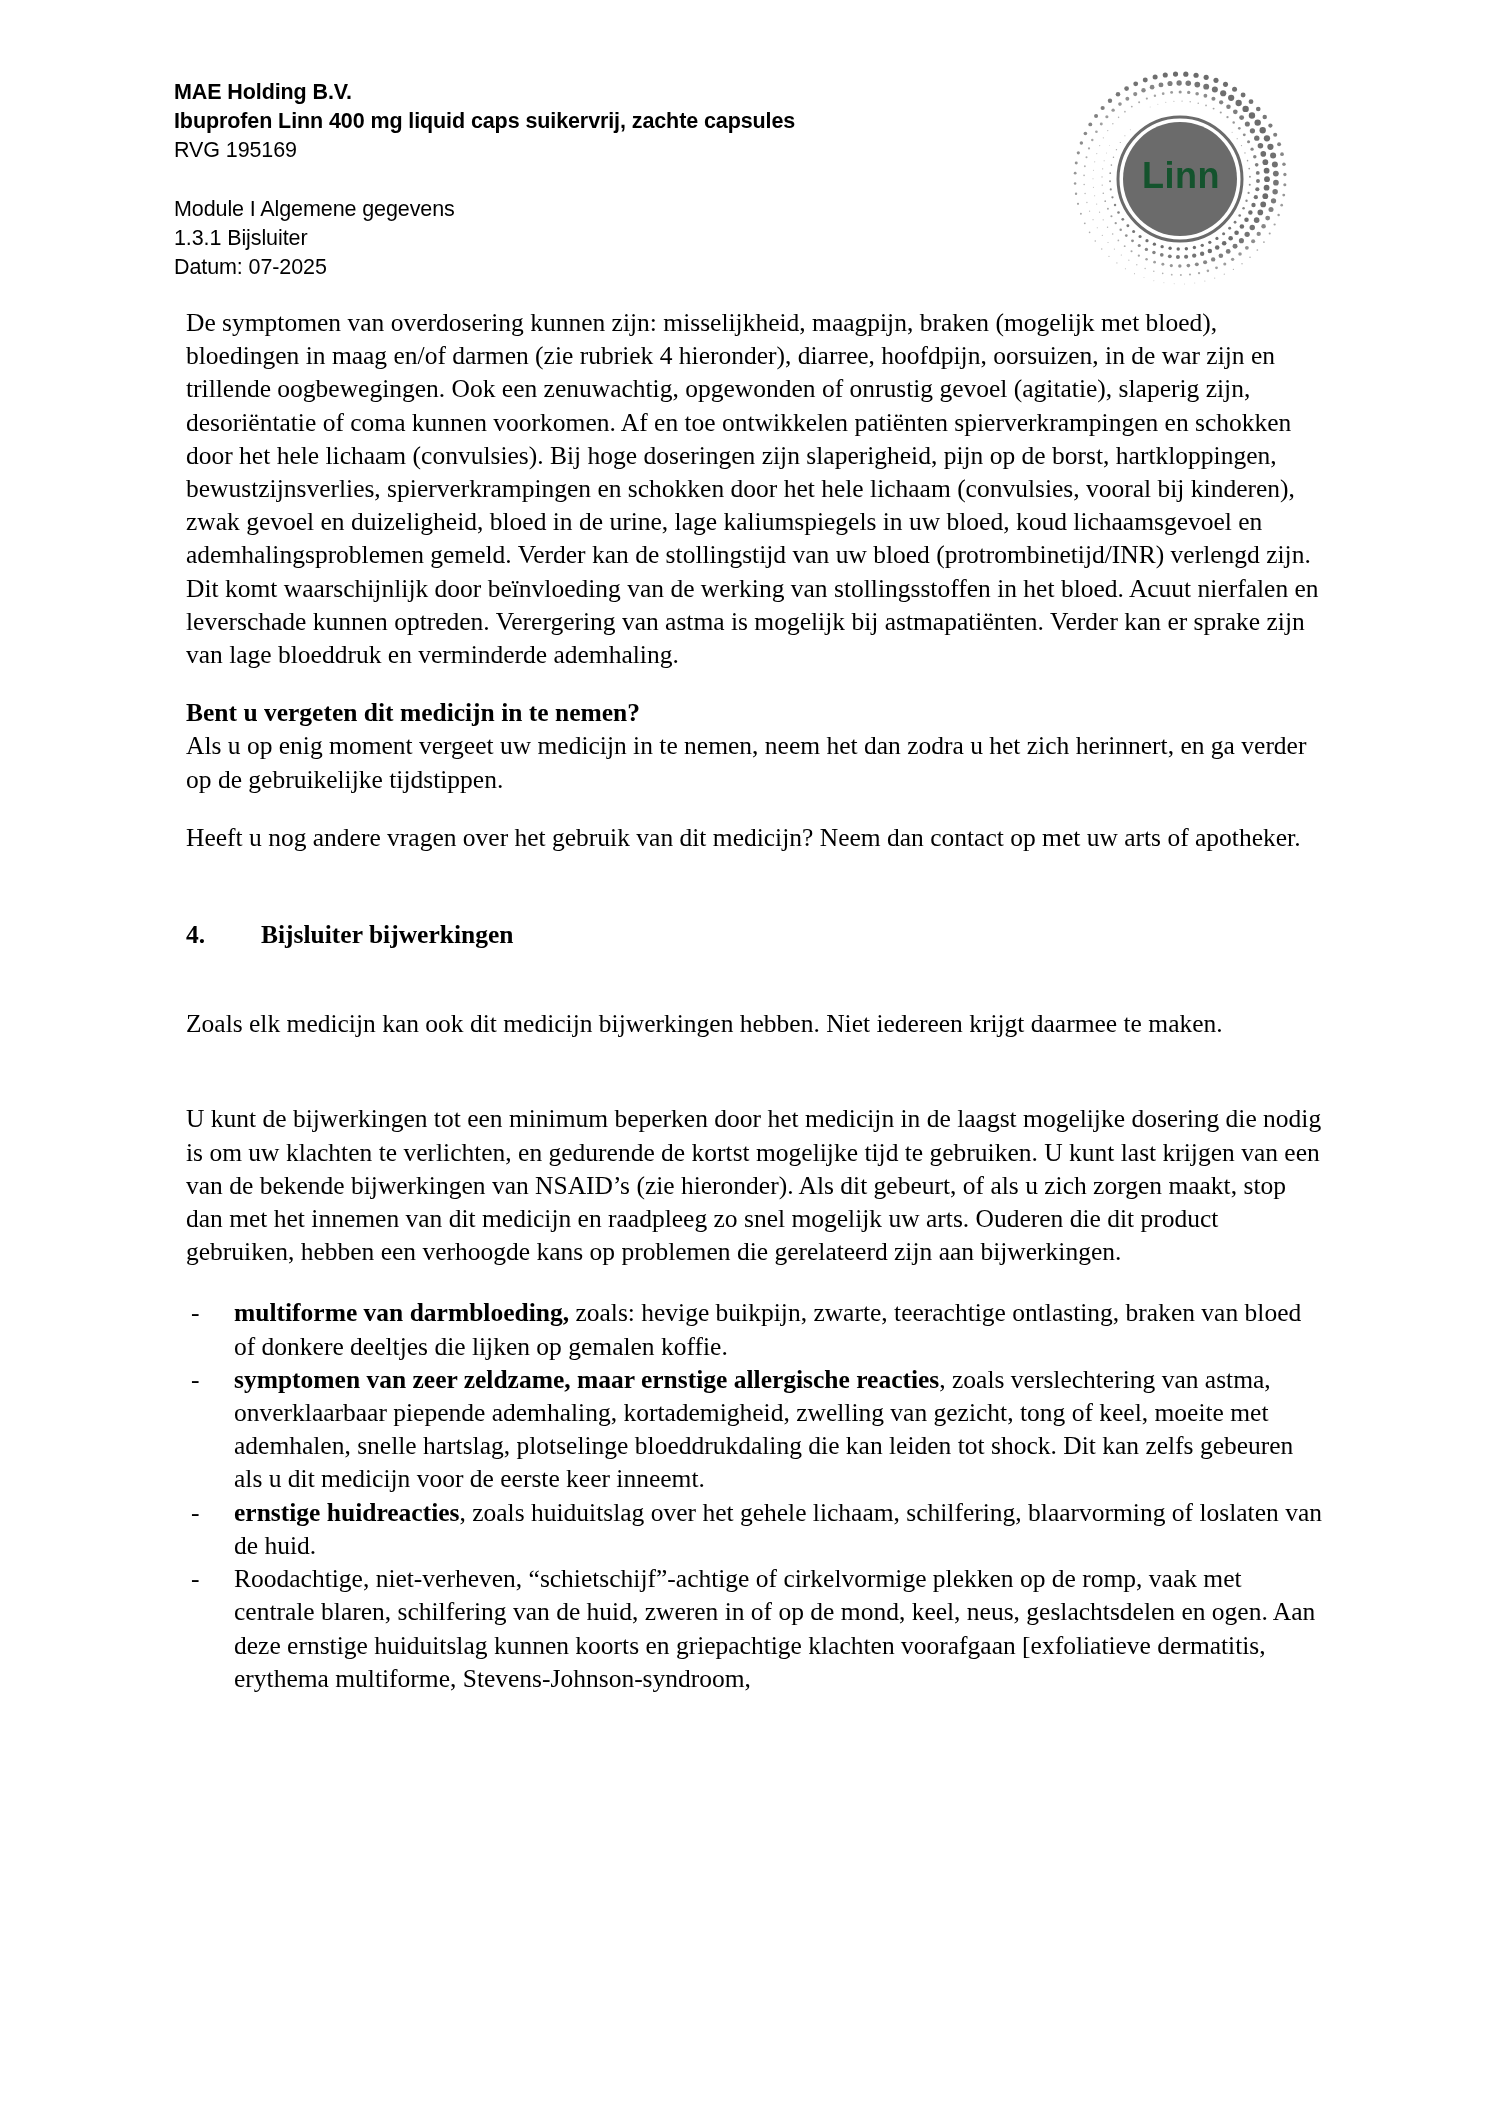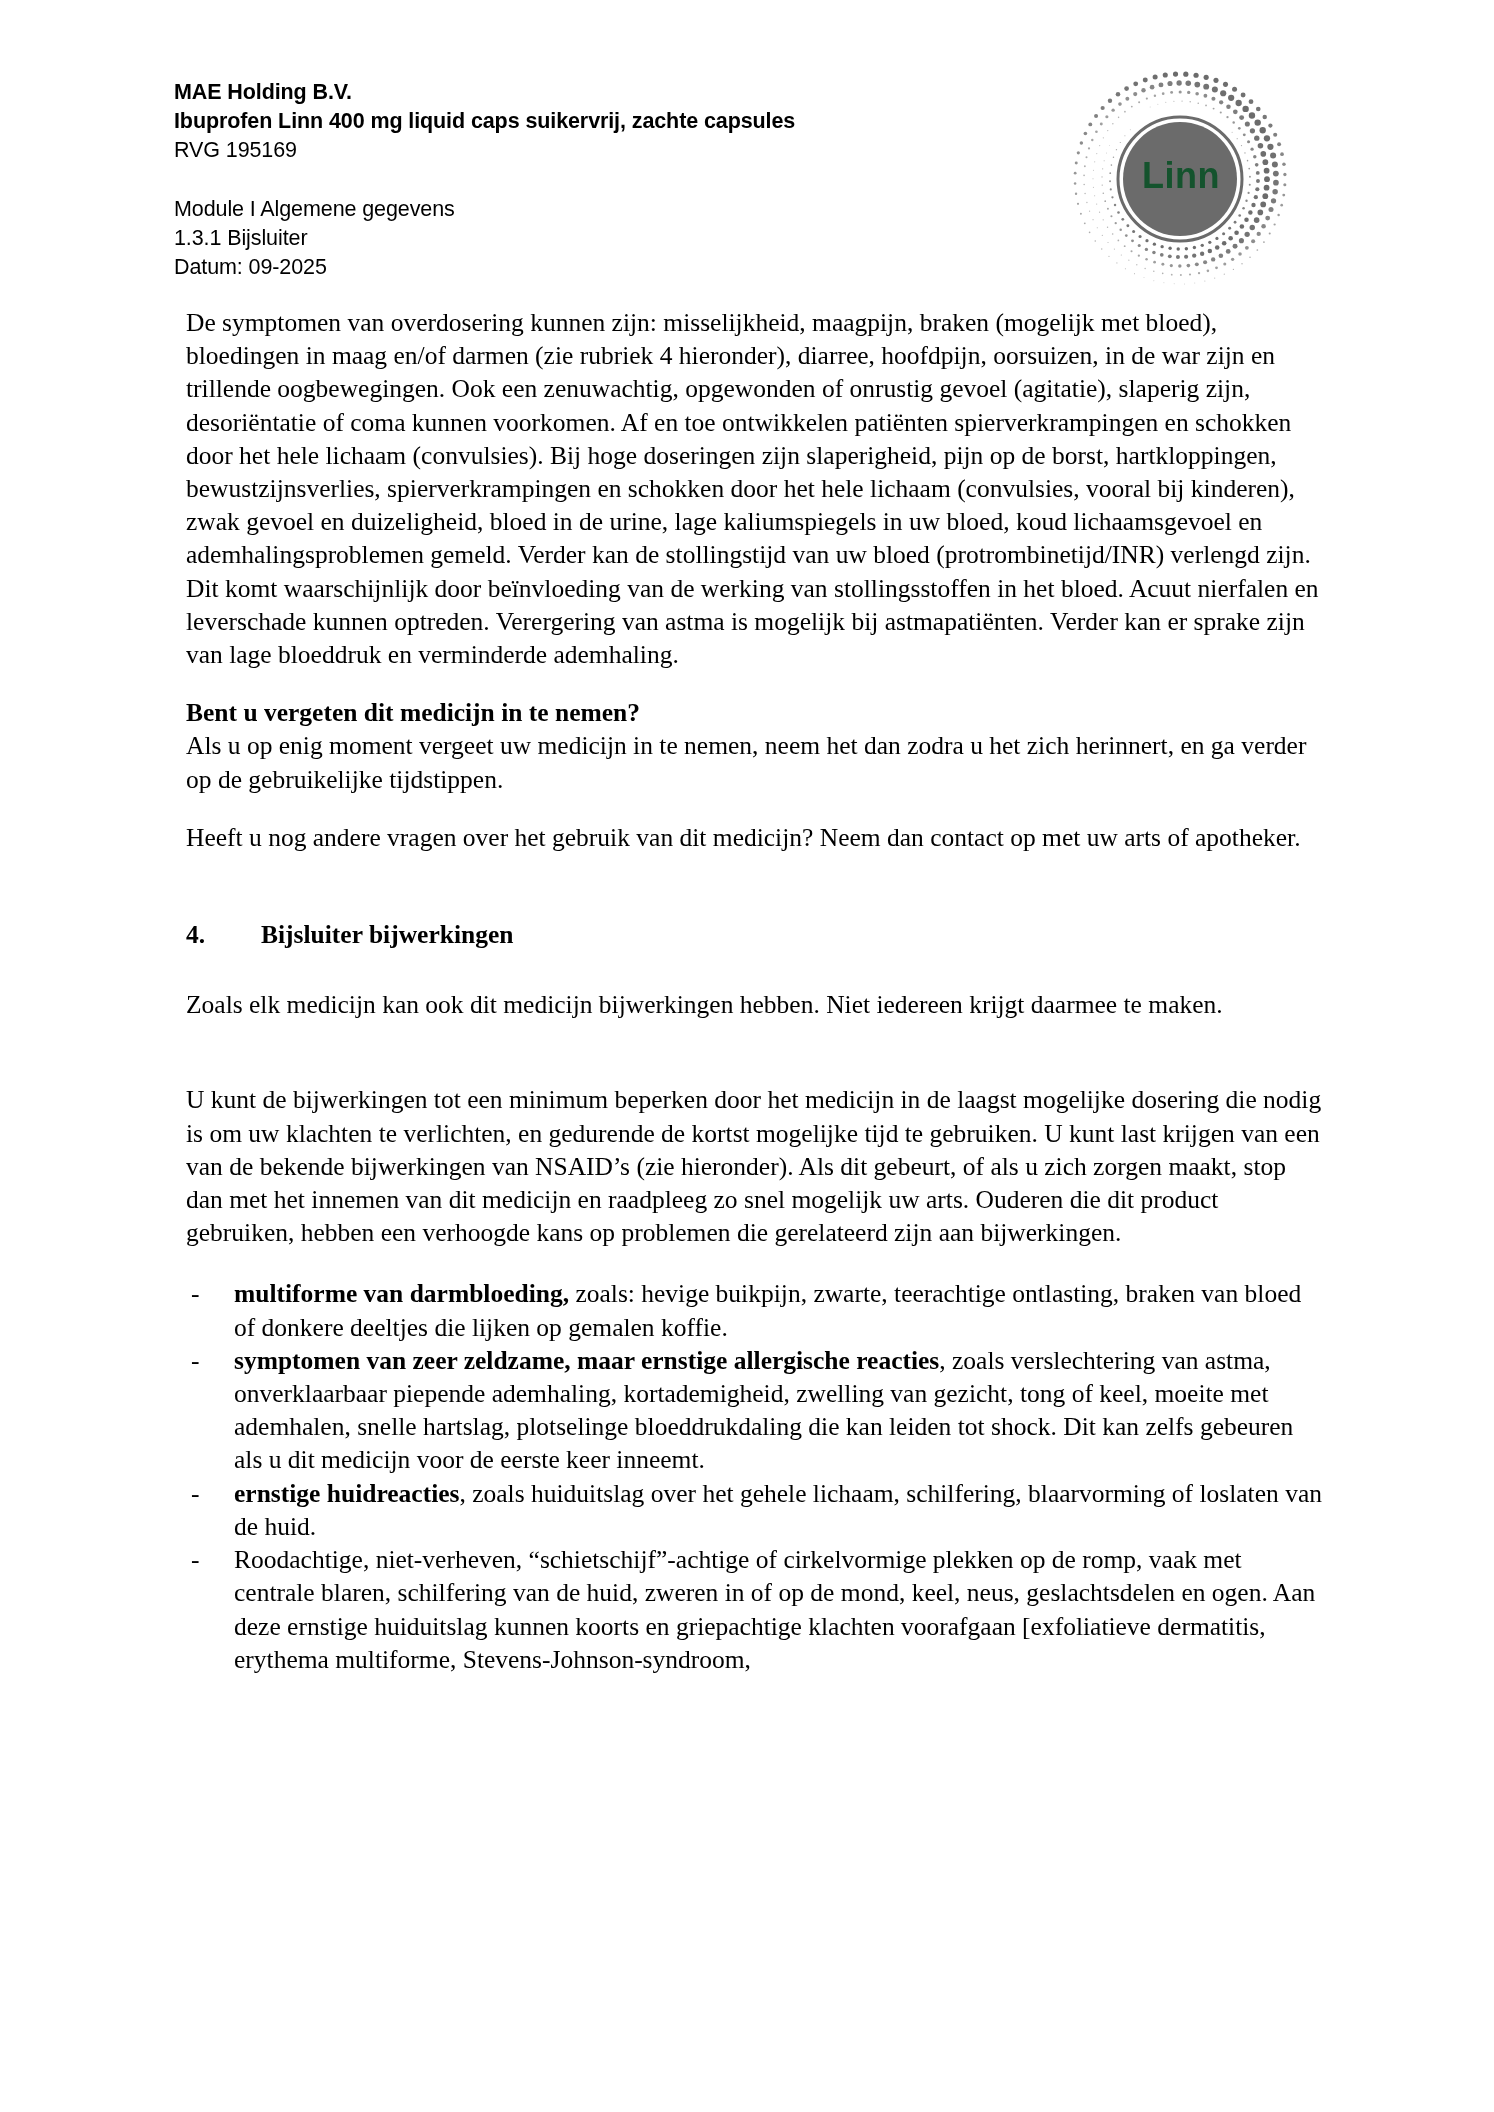--- a/index.html
+++ b/index.html
@@ -76,21 +76,21 @@
     top: 306px;
     width: 1140px;
     font-size: 25.5px;
     line-height: 33.2px;
     text-align: left;
   }
   .para {
     margin: 0 0 0 0;
   }
   .para.spaced { margin-top: 25px; }
-  .para.spaced-lg { margin-top: 37px; font-family: Liberation Serif, serif; }
+  .para.spaced-lg { margin-top: 56px; font-family: Liberation Serif, serif; }
   .para.spaced-xl { margin-top: 62px; }
 
   h2.heading-bold {
     font-size: 25.5px;
     line-height: 33.2px;
     font-weight: bold;
     margin: 0;
   }
 
   
@@ -132,21 +132,21 @@
 
 <div class="page">
 
   <div class="doc-header">
     <div class="hdr-line bold">MAE Holding B.V.</div>
     <div class="hdr-line bold">Ibuprofen Linn 400 mg liquid caps suikervrij, zachte capsules</div>
     <div class="hdr-line">RVG 195169</div>
     <div class="hdr-gap"></div>
     <div class="hdr-line">Module I Algemene gegevens</div>
     <div class="hdr-line">1.3.1 Bijsluiter</div>
-    <div class="hdr-line">Datum: 09-2025</div>
+    <div class="hdr-line">Datum: 07-2025</div>
   </div>
 
   <div class="logo-wrap">
     <svg class="logo-svg" width="250" height="230" viewBox="0 0 250 230">
       <g id="ringdots" fill="#6b6b6b">
           <circle cx="193.60" cy="130.91" r="1.10" fill="#6b6b6b" opacity="0.77"></circle>
           <circle cx="191.53" cy="138.78" r="1.18" fill="#6b6b6b" opacity="0.80"></circle>
           <circle cx="188.55" cy="146.35" r="1.26" fill="#6b6b6b" opacity="0.83"></circle>
           <circle cx="184.71" cy="153.53" r="1.34" fill="#6b6b6b" opacity="0.86"></circle>
           <circle cx="180.07" cy="160.22" r="1.41" fill="#6b6b6b" opacity="0.89"></circle>

